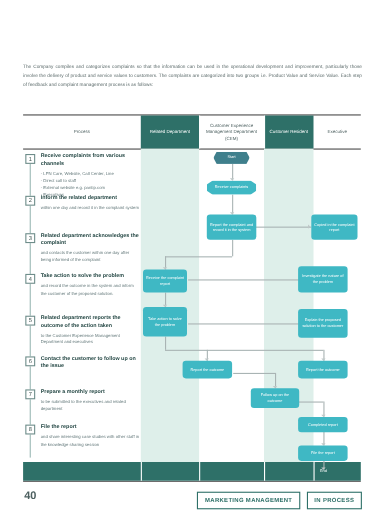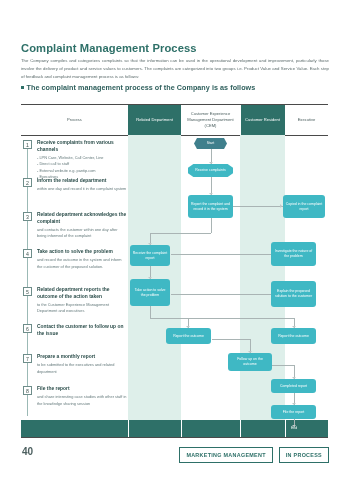--- a/index.html
+++ b/index.html
@@ -202,25 +202,21 @@
     padding:4px 6px;
     background:#ffffff;
     white-space:nowrap;
   }
 </style>
 </head>
 <body>
 
 <div id="page">
 
-  <div class="doc-title">Complaint Management Process</div>
   <div class="intro-para">The Company compiles and categorizes complaints so that the information can be used in the operational development and improvement, particularly those involve the delivery of product and service values to customers. The complaints are categorized into two groups i.e. Product Value and Service Value. Each step of feedback and complaint management process is as follows:</div>
-  <div class="section-bullet">
-    <span class="dot"></span><span>The complaint management process of the Company is as follows</span>
-  </div>
 
   <div class="table-wrap">
 
     <div class="rule-top"></div>
     <div class="rule-mid"></div>
     <div class="rule-bot"></div>
 
     <div class="band b-related"></div>
     <div class="band b-cust"></div>
 

